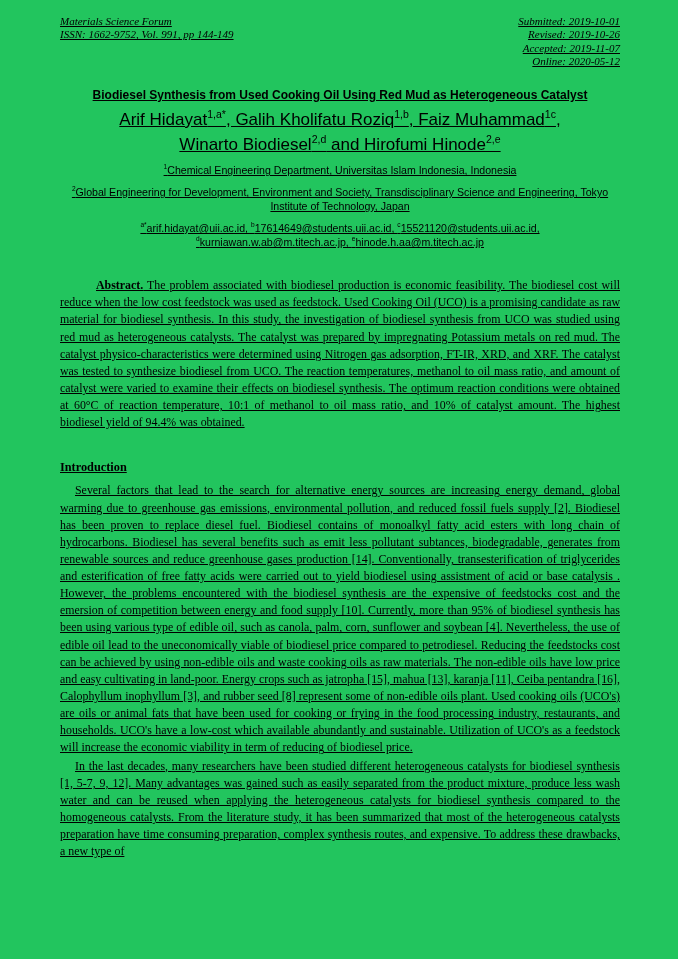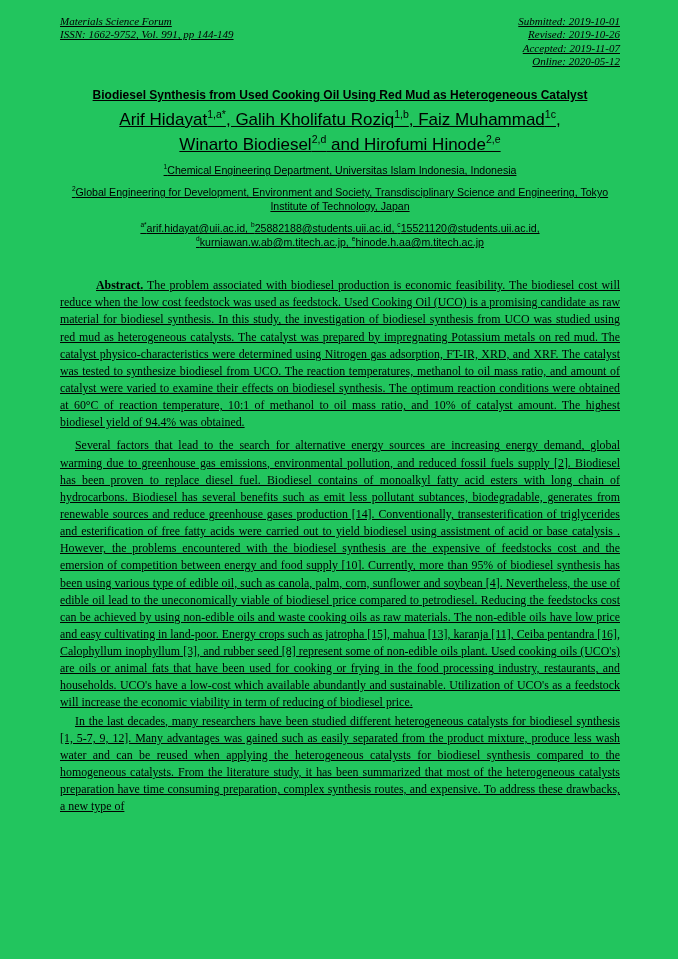--- a/index.html
+++ b/index.html
@@ -108,26 +108,27 @@
 
   <div class="authors">
     <div><span>Arif Hidayat</span><sup>1,a*</sup><span>, Galih Kholifatu Roziq</span><sup>1,b</sup><span>, Faiz Muhammad</span><sup>1c</sup><span>,</span></div>
     <div><span>Winarto Biodiesel</span><sup>2,d</sup><span> and Hirofumi Hinode</span><sup>2,e</sup></div>
   </div>
 
   <div class="affil affil-1"><sup>1</sup><span>Chemical Engineering Department, Universitas Islam Indonesia, Indonesia</span></div>
   <div class="affil affil-2"><sup>2</sup><span>Global Engineering for Development, Environment and Society, Transdisciplinary Science and Engineering, Tokyo Institute of Technology, Japan</span></div>
 
   <div class="emails">
-    <div><sup>a*</sup><span>arif.hidayat@uii.ac.id, </span><sup>b</sup><span>25882188@students.uii.ac.id, </span><sup>c</sup><span>15521120@students.uii.ac.id,</span></div>
+    <div><sup>a*</sup><span>arif.hidayat@uii.ac.id, </span><sup>b</sup><span>17614649@students.uii.ac.id, </span><sup>c</sup><span>15521120@students.uii.ac.id,</span></div>
     <div><sup>d</sup><span>kurniawan.w.ab@m.titech.ac.jp, </span><sup>e</sup><span>hinode.h.aa@m.titech.ac.jp</span></div>
   </div>
 
 
   <div class="abstract">
     <span class="abs-label">Abstract.</span><span> The problem associated with biodiesel production is economic feasibility. The biodiesel cost will reduce when the low cost feedstock was used as feedstock. Used Cooking Oil (UCO) is a promising candidate as raw material for biodiesel synthesis. In this study, the investigation of biodiesel synthesis from UCO was studied using red mud as heterogeneous catalysts. The catalyst was prepared by impregnating Potassium metals on red mud. The catalyst physico-characteristics were determined using Nitrogen gas adsorption, FT-IR, XRD, and XRF. The catalyst was tested to synthesize biodiesel from UCO. The reaction temperatures, methanol to oil mass ratio, and amount of catalyst were varied to examine their effects on biodiesel synthesis. The optimum reaction conditions were obtained at 60°C of reaction temperature, 10:1 of methanol to oil mass ratio, and 10% of catalyst amount. The highest biodiesel yield of 94.4% was obtained.</span>
   </div>
 
+  <div class="section-heading">Introduction</div>
 
   <div class="body-par">Several factors that lead to the search for alternative energy sources are increasing energy demand, global warming due to greenhouse gas emissions, environmental pollution, and reduced fossil fuels supply [2]. Biodiesel has been proven to replace diesel fuel. Biodiesel contains of monoalkyl fatty acid esters with long chain of hydrocarbons. Biodiesel has several benefits such as emit less pollutant subtances, biodegradable, generates from renewable sources and reduce greenhouse gases production [14]. Conventionally, transesterification of triglycerides and esterification of free fatty acids were carried out to yield biodiesel using assistment of acid or base catalysis . However, the problems encountered with the biodiesel synthesis are the expensive of feedstocks cost and the emersion of competition between energy and food supply [10]. Currently, more than 95% of biodiesel synthesis has been using various type of edible oil, such as canola, palm, corn, sunflower and soybean [4]. Nevertheless, the use of edible oil lead to the uneconomically viable of biodiesel price compared to petrodiesel. Reducing the feedstocks cost can be achieved by using non-edible oils and waste cooking oils as raw materials. The non-edible oils have low price and easy cultivating in land-poor. Energy crops such as jatropha [15], mahua [13], karanja [11], Ceiba pentandra [16], Calophyllum inophyllum [3], and rubber seed [8] represent some of non-edible oils plant. Used cooking oils (UCO's) are oils or animal fats that have been used for cooking or frying in the food processing industry, restaurants, and households. UCO's have a low-cost which available abundantly and sustainable. Utilization of UCO's as a feedstock will increase the economic viability in term of reducing of biodiesel price.</div>
   <div class="body-par">In the last decades, many researchers have been studied different heterogeneous catalysts for biodiesel synthesis [1, 5-7, 9, 12]. Many advantages was gained such as easily separated from the product mixture, produce less wash water and can be reused when applying the heterogeneous catalysts for biodiesel synthesis compared to the homogeneous catalysts. From the literature study, it has been summarized that most of the heterogeneous catalysts preparation have time consuming preparation, complex synthesis routes, and expensive. To address these drawbacks, a new type of</div>
 
 </div>
 
 </body></html>

